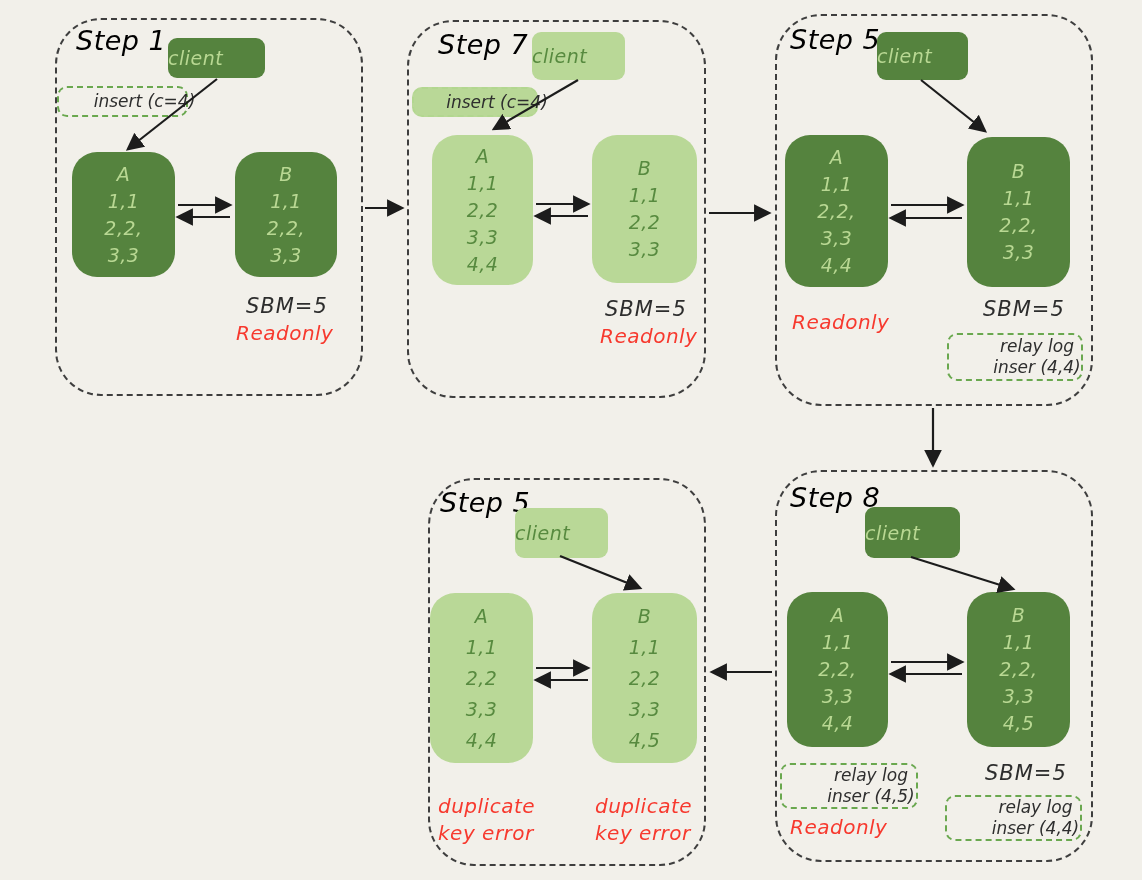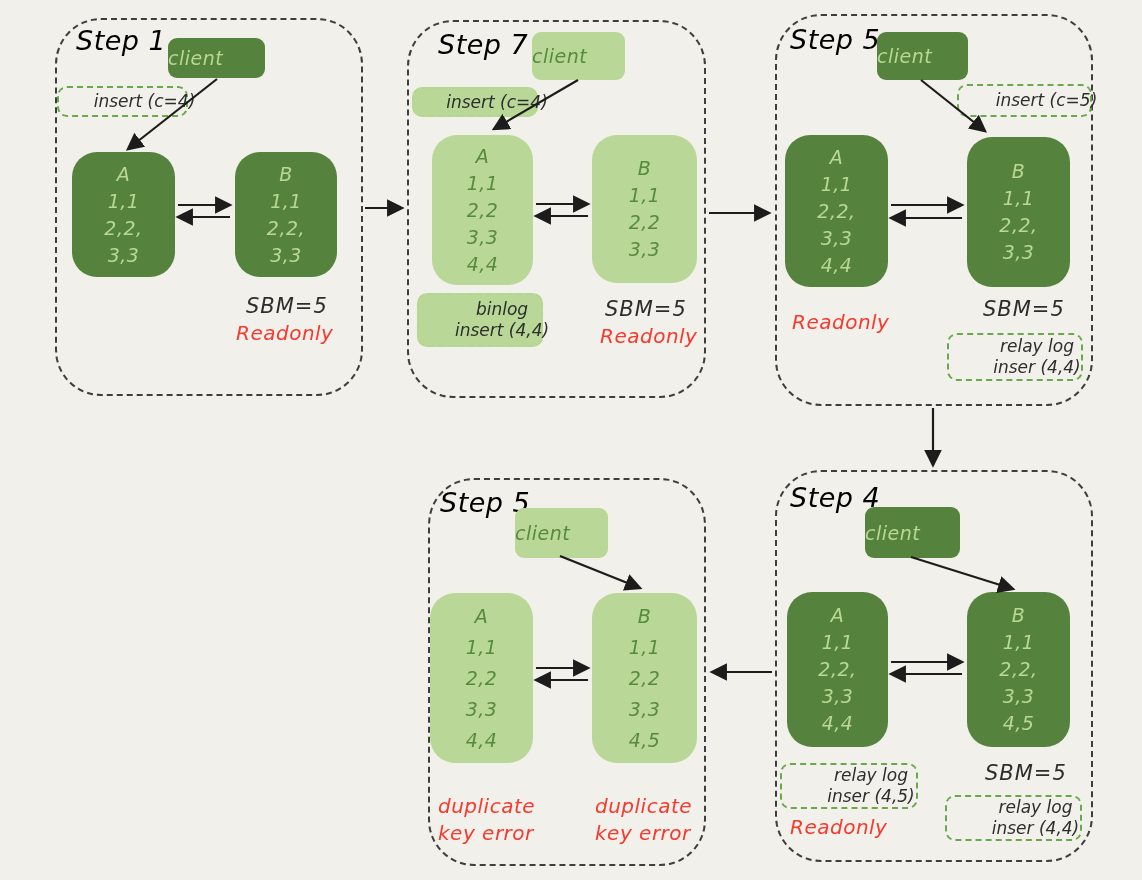--- a/index.html
+++ b/index.html
@@ -122,34 +122,27 @@
     <div class="nline">2,2</div>
     <div class="nline">3,3</div>
     <div class="nline">4,4</div>
   </div>
   <div class="node light" style="left:592px;top:135px;width:105px;height:148px">
     <div class="nline">B</div>
     <div class="nline">1,1</div>
     <div class="nline">2,2</div>
     <div class="nline">3,3</div>
   </div>
-  <div class="note light" style="left:417px;top:293px;width:126px;height:54px">
-    <div class="note-line">binlog</div>
-    <div class="note-line">insert (4,4)</div>
-  </div>
   <div class="sbm" style="left:597px;top:297px">SBM=5</div>
   <div class="red" style="left:600px;top:324px">Readonly</div>
 
   <div class="frame" style="left:775px;top:14px;width:318px;height:392px"></div>
   <div class="step-label" style="left:790px;top:24px">Step 5</div>
   <div class="client dark" style="left:877px;top:32px;width:91px;height:48px">
     <span>client</span>
-  </div>
-  <div class="note medium" style="left:957px;top:84px;width:135px;height:33px">
-    <div class="note-line">insert (c=5)</div>
   </div>
   <div class="node dark" style="left:785px;top:135px;width:103px;height:152px">
     <div class="nline">A</div>
     <div class="nline">1,1</div>
     <div class="nline">2,2,</div>
     <div class="nline">3,3</div>
     <div class="nline">4,4</div>
   </div>
   <div class="node dark" style="left:967px;top:137px;width:103px;height:150px">
     <div class="nline">B</div>
@@ -158,21 +151,21 @@
     <div class="nline">3,3</div>
   </div>
   <div class="red" style="left:792px;top:310px">Readonly</div>
   <div class="sbm" style="left:975px;top:297px">SBM=5</div>
   <div class="note medium" style="left:947px;top:333px;width:136px;height:48px">
     <div class="note-line">relay log</div>
     <div class="note-line">inser (4,4)</div>
   </div>
 
   <div class="frame" style="left:775px;top:470px;width:318px;height:392px"></div>
-  <div class="step-label" style="left:790px;top:482px">Step 4</div>
+  <div class="step-label" style="left:790px;top:482px">Step 8</div>
   <div class="client dark" style="left:865px;top:507px;width:95px;height:51px">
     <span>client</span>
   </div>
   <div class="node dark" style="left:787px;top:592px;width:101px;height:155px">
     <div class="nline">A</div>
     <div class="nline">1,1</div>
     <div class="nline">2,2,</div>
     <div class="nline">3,3</div>
     <div class="nline">4,4</div>
   </div>

